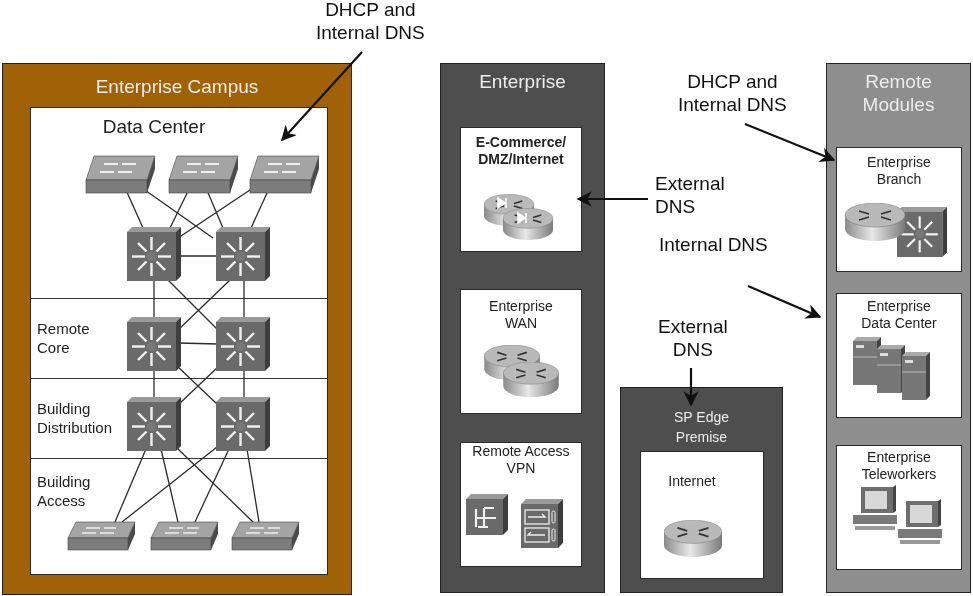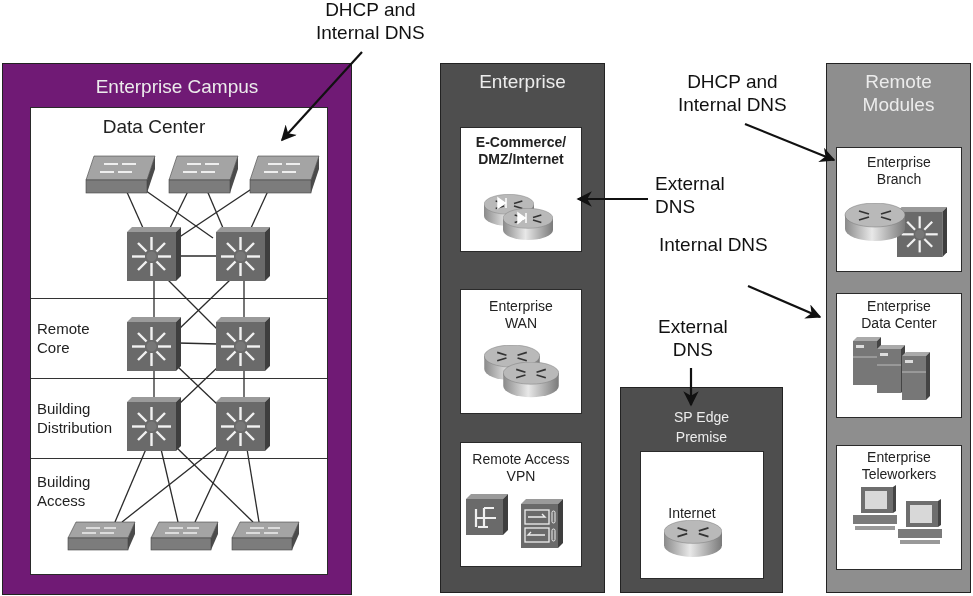--- a/index.html
+++ b/index.html
@@ -1,19 +1,19 @@
 <!DOCTYPE html>
 <html><head>
 <meta charset="utf-8">
 <style>
   html, body { margin:0; padding:0; background:#ffffff; }
   body { width:973px; height:596px; position:relative; overflow:hidden;
          font-family:"Liberation Sans", sans-serif; color:#1a1a1a; }
   .module { position:absolute; border:1px solid #222; box-sizing:border-box; }
-  .dark { background:#701a75; }
+  .dark { background:#a16207; }
   .darker { background:#4e4e4e; }
   .light { background:#8e8e8e;padding-left:44px; }
   .mod-title { position:absolute; left:0; right:0; text-align:center; color:#ececec; font-size:19px; line-height:23px; }
   .inner { position:absolute; background:#fff; border:1px solid #2a2a2a; box-sizing:border-box; }
   .inner-label { position:absolute; left:0; right:0; text-align:center; font-size:14px; line-height:17px; color:#222; }
   .layer-label { position:absolute; font-size:15px; line-height:19px; color:#222; }
   .callout { position:absolute; font-size:19px; line-height:23px; color:#111; }
   .hline { position:absolute; height:1px; background:#333; }
   svg { position:absolute; left:0; top:0; overflow:visible; }
 </style>
@@ -52,34 +52,34 @@
       <div>DMZ/Internet</div>
     </div>
   </div>
   <div class="inner" style="left:19px;top:225px;width:122px;height:125px;">
     <div class="inner-label" style="top:8px;">
       <div>Enterprise</div>
       <div>WAN</div>
     </div>
   </div>
   <div class="inner" style="left:19px;top:378px;width:122px;height:125px;">
-    <div class="inner-label" style="top:8px;">
+    <div class="inner-label" style="top:0;">
       <div>Remote Access</div>
       <div>VPN</div>
     </div>
   </div>
 </div>
 
 <div class="module darker" style="left:620px;top:387px;width:163px;height:206px;">
   <div class="mod-title" style="top:19px;font-size:14px;line-height:20px;">
     <div>SP Edge</div>
     <div>Premise</div>
   </div>
   <div class="inner" style="left:19px;top:63px;width:124px;height:128px;">
-    <div class="inner-label" style="top:21px;left:-20px;margin-top:32px;">Internet</div>
+    <div class="inner-label" style="top:21px;left:-20px;">Internet</div>
   </div>
 </div>
 
 <div class="module light" style="left:826px;top:63px;width:145px;height:530px;">
   <div class="mod-title" style="top:6px;">
     <div>Remote</div>
     <div>Modules</div>
   </div>
   <div class="inner" style="left:9px;top:83px;width:126px;height:125px;">
     <div class="inner-label" style="top:6px;">

